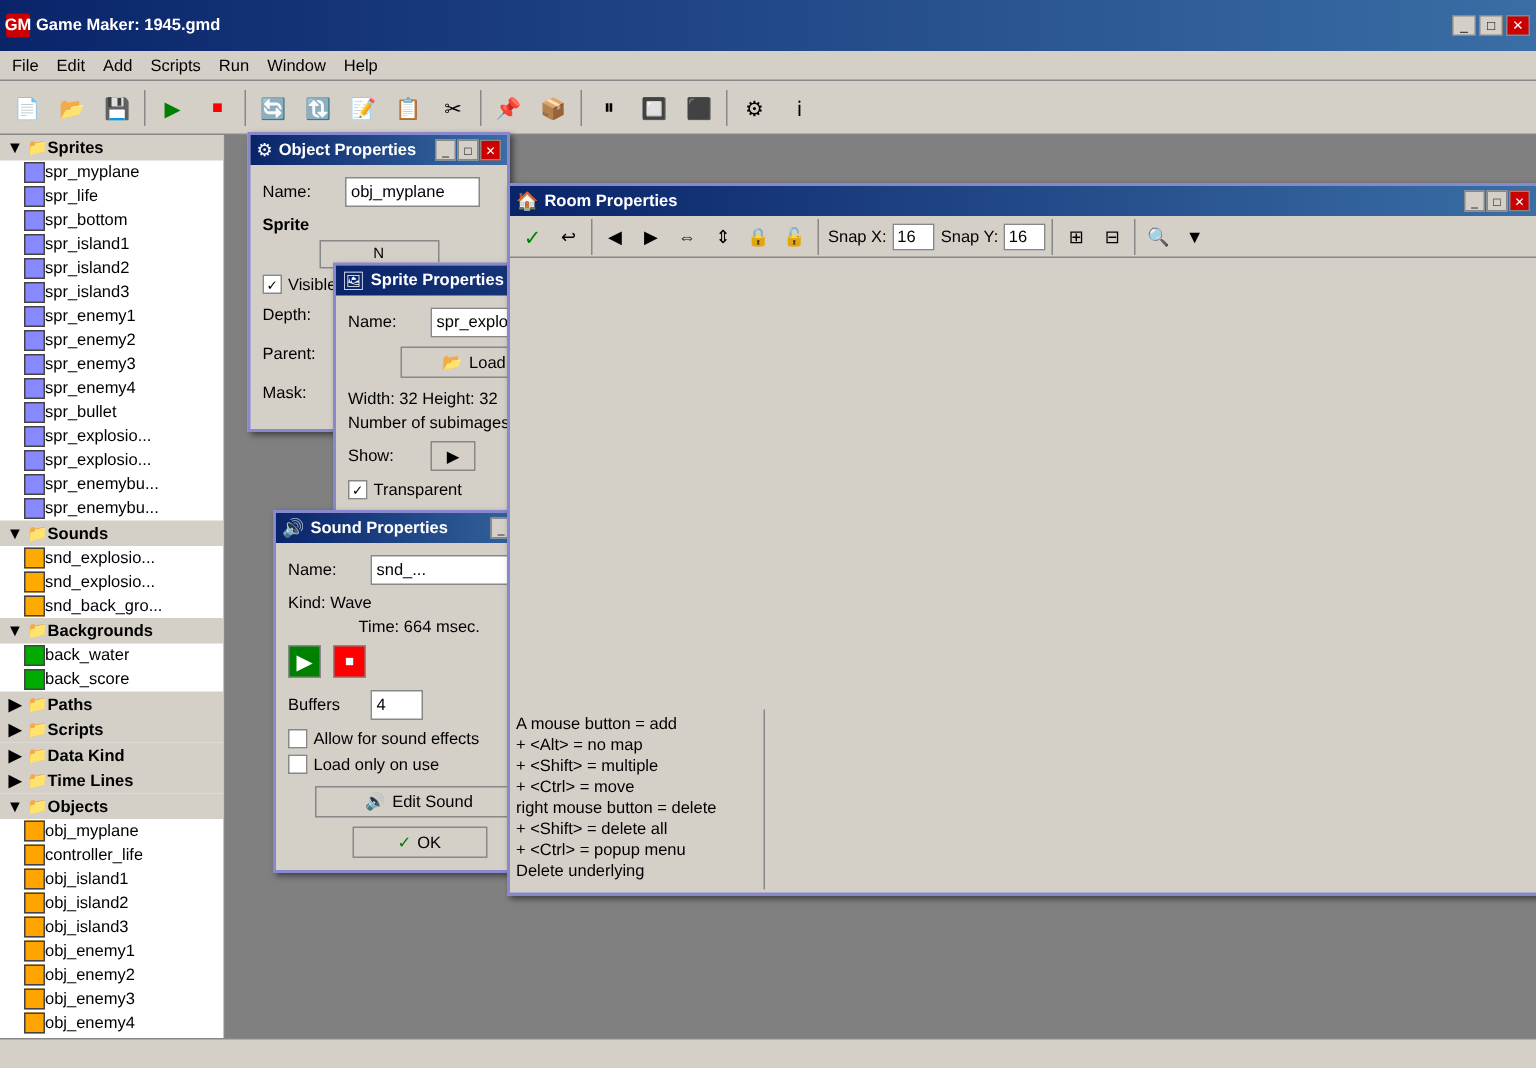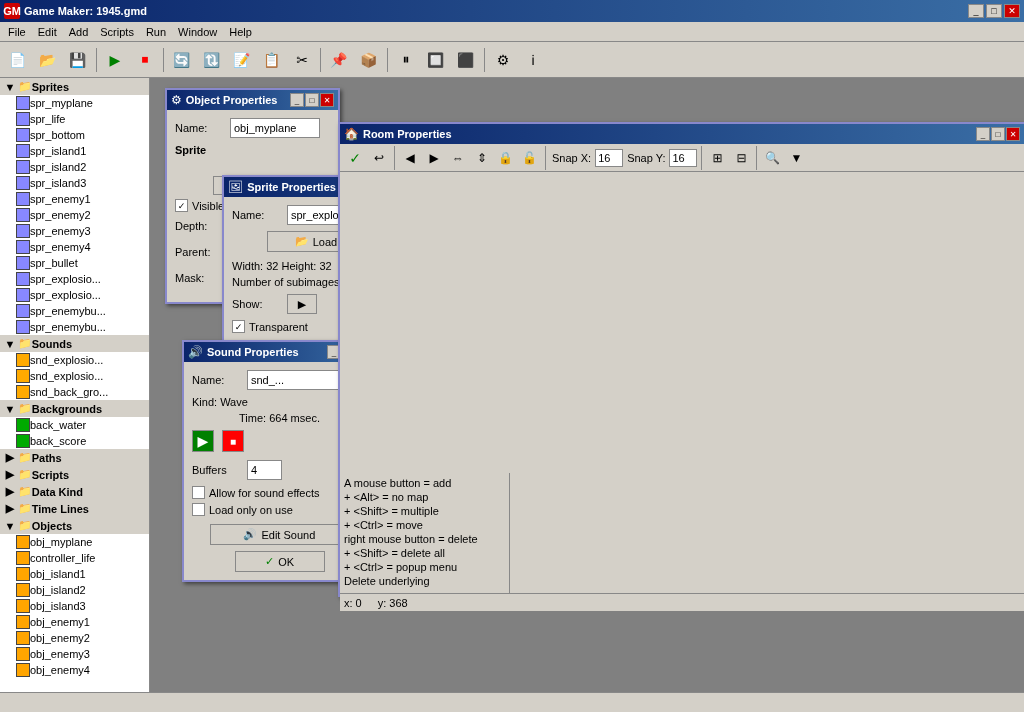--- a/index.html
+++ b/index.html
@@ -4,21 +4,21 @@
   <style>
     * { box-sizing: border-box; margin: 0; padding: 0; font-family: 'Tahoma', 'Arial', sans-serif; font-size: 11px; }
     body { background: #d4d0c8; width: 1024px; height: 712px; overflow: hidden; position: relative; }
 
     
     .title-bar {
       background: linear-gradient(to right, #0a246a, #3a6ea5);
       color: white;
       display: flex;
       align-items: center;
-      height: 22px;
+      height: 34px;
       padding: 0 4px;
       user-select: none;
     }
     .title-bar-icon { width: 16px; height: 16px; margin-right: 4px; background: #cc0000; border-radius: 2px; display: inline-flex; align-items: center; justify-content: center; color: white; font-size: 9px; font-weight: bold; }
     .title-bar-title { flex: 1; font-size: 11px; font-weight: bold; }
     .title-bar-buttons { display: flex; gap: 2px; }
     .tb-btn { width: 16px; height: 14px; background: #d4d0c8; border: 1px solid #888; display: flex; align-items: center; justify-content: center; font-size: 9px; cursor: pointer; color: #000; }
     .tb-btn.close { background: #cc0000; color: white; }
 
     
@@ -336,21 +336,21 @@
       <div class="win-btn">_</div>
       <div class="win-btn">□</div>
       <div class="win-btn close">✕</div>
     </div>
   </div>
   <div class="window-content">
     <div class="form-row">
       <span class="form-label">Name:</span>
       <input class="form-input" style="width: 90px;" value="obj_myplane">
     </div>
-    <div style="margin-bottom:20px;">
+    <div style="margin-bottom:4px;">
       <div style="font-weight:bold; margin-bottom:2px;">Sprite</div>
     </div>
     <div style="display:flex; justify-content:center; margin-bottom:4px;">
       <button class="btn" style="width:80px; font-size:10px;">N</button>
     </div>
     <div class="checkbox-label">
       <div class="checkbox checked"></div>
       <span>Visible</span>
     </div>
     <div class="form-row">
@@ -612,18 +612,13 @@
       <div style="position:absolute; right:0; top:0; bottom:14px; width:14px; background:#d4d0c8; border-left:1px solid #888;">
         <div style="width:12px; height:20px; background:#888; margin:1px; cursor:pointer;"></div>
       </div>
 
       <div style="position:absolute; bottom:0; left:0; right:14px; height:14px; background:#d4d0c8; border-top:1px solid #888;">
         <div style="width:40px; height:12px; background:#888; margin:1px; cursor:pointer;"></div>
       </div>
     </div>
   </div>
 
-  <div style="height:18px; background:#d4d0c8; border-top:1px solid #888; display:flex; align-items:center; padding:0 4px; font-size:11px;">
-    <span>x: 0</span>
-    <span style="margin:0 8px;"></span>
-    <span>y: 368</span>
-  </div>
 </div>
 
 </body></html>

